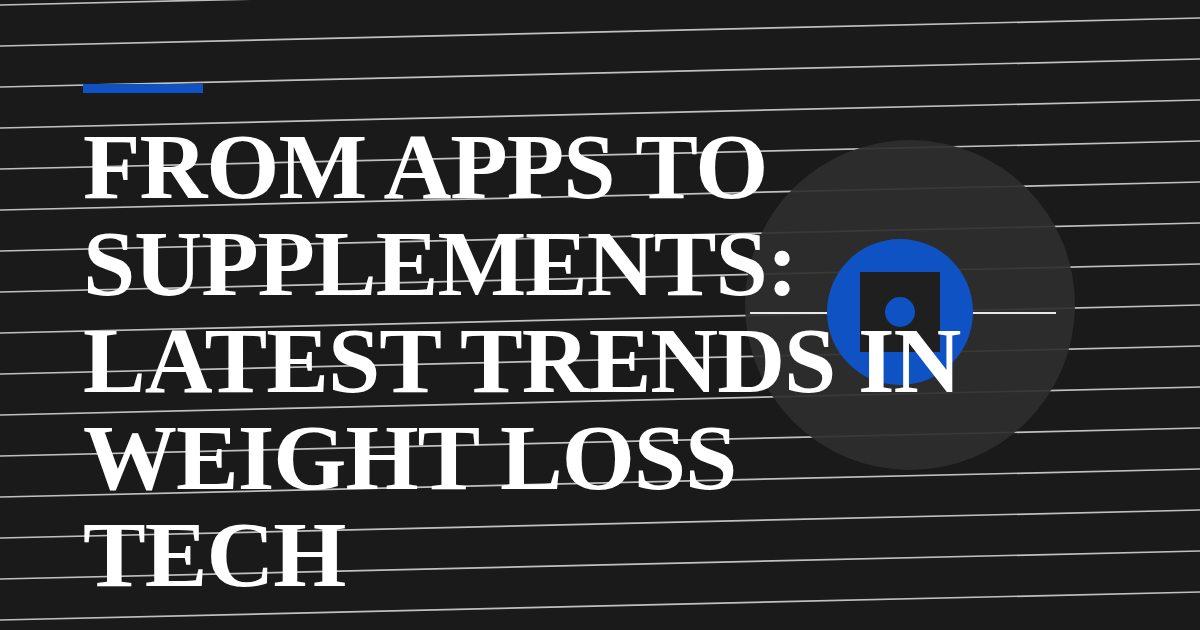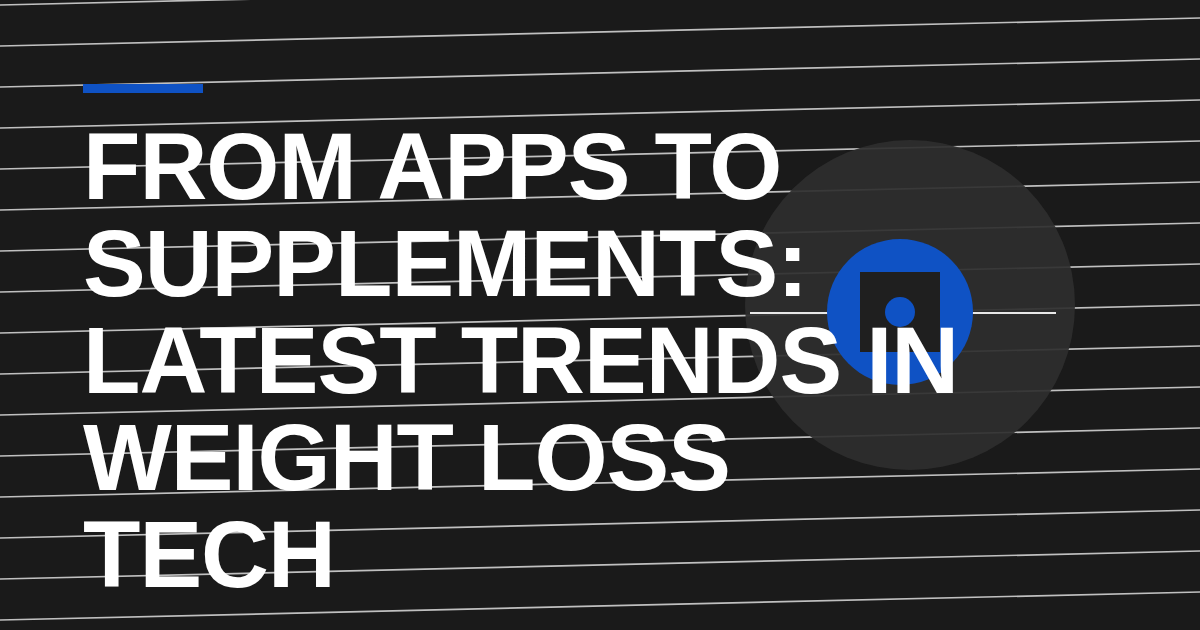--- a/index.html
+++ b/index.html
@@ -96,21 +96,21 @@
   #accent-bar {
     width: 120px;
     height: 9px;
     background: #0f52c4;
     margin-bottom: 25px;
   }
 
   #headline {
     margin: 0;
     color: #ffffff;
-    font-family: Liberation Sans, sans-serif;
+    font-family: Liberation Serif, serif;
     font-weight: bold;
     font-size: 94px;
     line-height: 97px;
     letter-spacing: -1px;
     text-transform: uppercase;
     white-space: pre-line;
   }
 </style>
 </head>
 <body>

